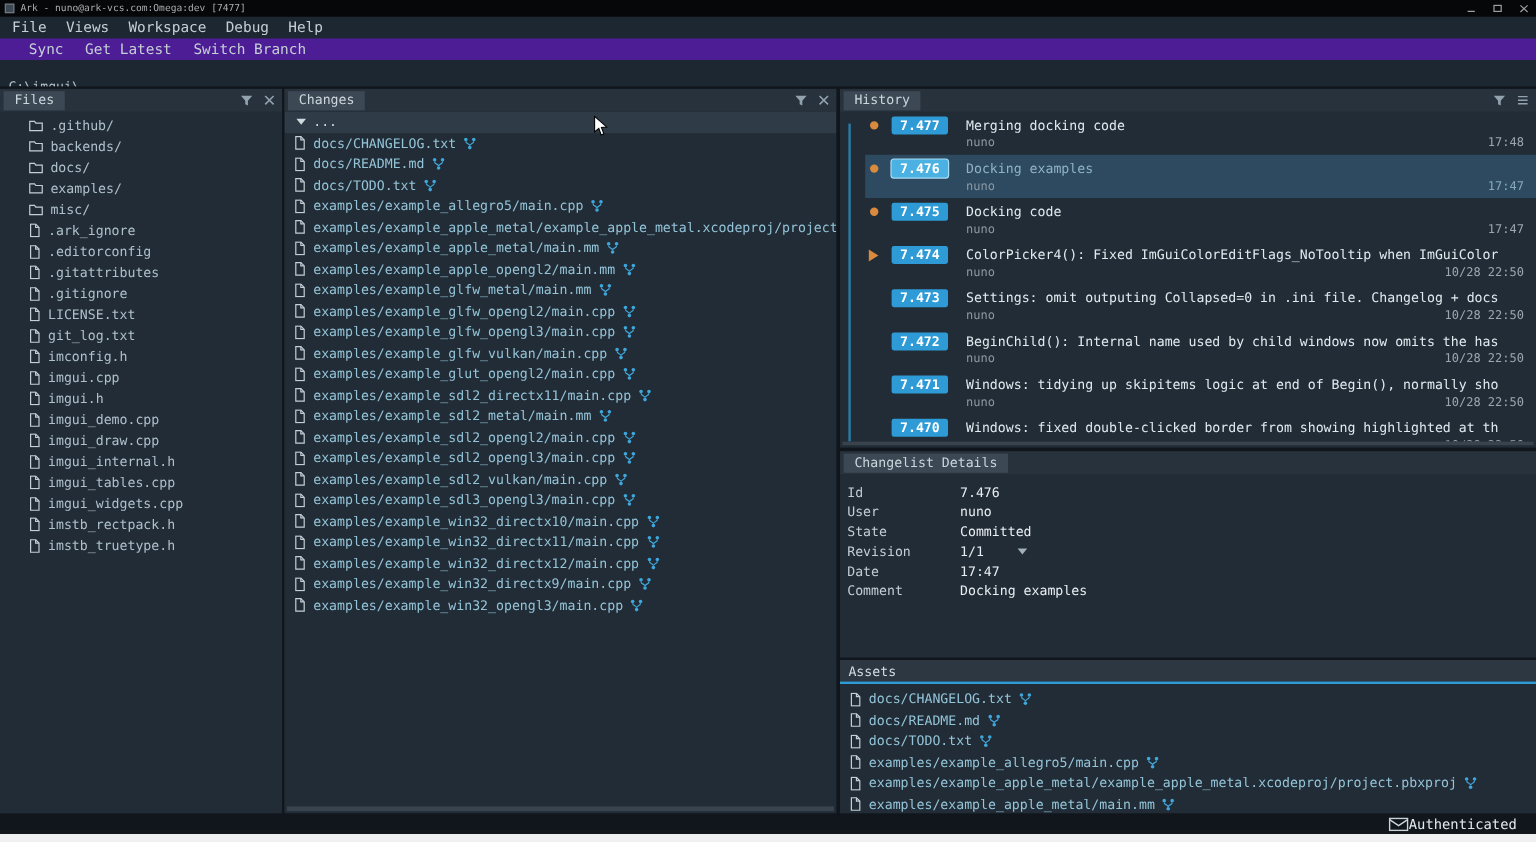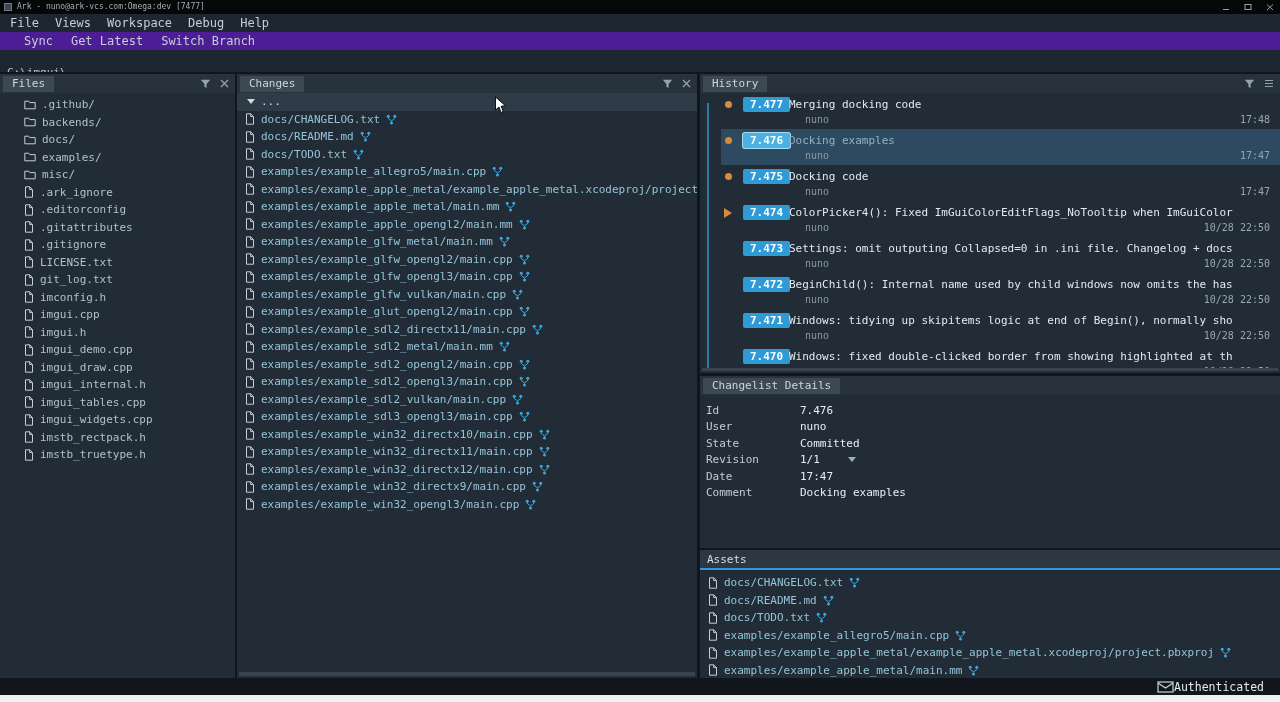--- a/index.html
+++ b/index.html
@@ -58,21 +58,21 @@
   #history-rail{position:absolute;left:7px;top:10px;bottom:0;width:2px;background:#2a7ca6;z-index:2;}
   .hist-row{position:relative;height:36px;}
   .hist-row.selected{background:#2d4a60;}
   .rail-dot{position:absolute;left:4px;top:8px;width:7px;height:7px;border-radius:50%;
     background:#d98a3d;z-index:3;}
   .rail-tri{position:absolute;left:3px;top:7px;width:0;height:0;
     border-left:8px solid #d98a3d;border-top:5px solid transparent;border-bottom:5px solid transparent;z-index:3;}
   .rev-badge{position:absolute;left:22px;top:4px;background:#2e9bd6;color:#fff;
     font-size:11px;font-weight:bold;padding:1px 7px;border-radius:2px;}
   .hist-row.selected .rev-badge{background:#4ab1e2;box-shadow:0 0 0 1px #a8dcf5;}
-  .hist-msg{position:absolute;left:68px;top:5px;right:4px;font-size:11px;color:#e2eaf0;
+  .hist-msg{position:absolute;left:84px;top:5px;right:4px;font-size:11px;color:#e2eaf0;
     white-space:nowrap;overflow:hidden;}
   .hist-row.selected .hist-msg{color:#8fb3c5;}
   .hist-author{position:absolute;left:84px;top:21px;font-size:10px;color:#8c99a2;}
   .hist-time{position:absolute;right:10px;top:21px;font-size:10px;color:#9aa7b0;}
   .hist-row.selected .hist-time{color:#86a9bc;}
 
   
   #details-fields{position:absolute;top:26px;left:0;right:0;bottom:0;}
   .det-row{height:16.5px;display:flex;align-items:center;font-size:11px;padding-left:6px;position:relative;}
   .det-label{width:94px;color:#c3cdd4;flex:0 0 auto;}

